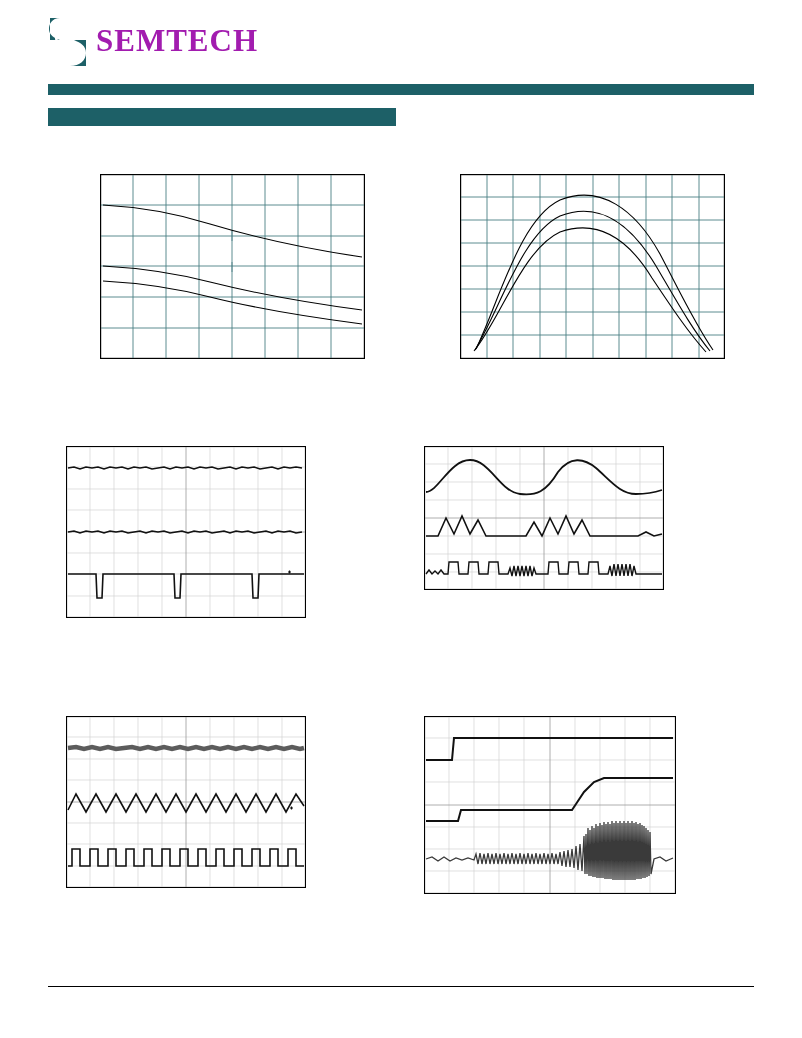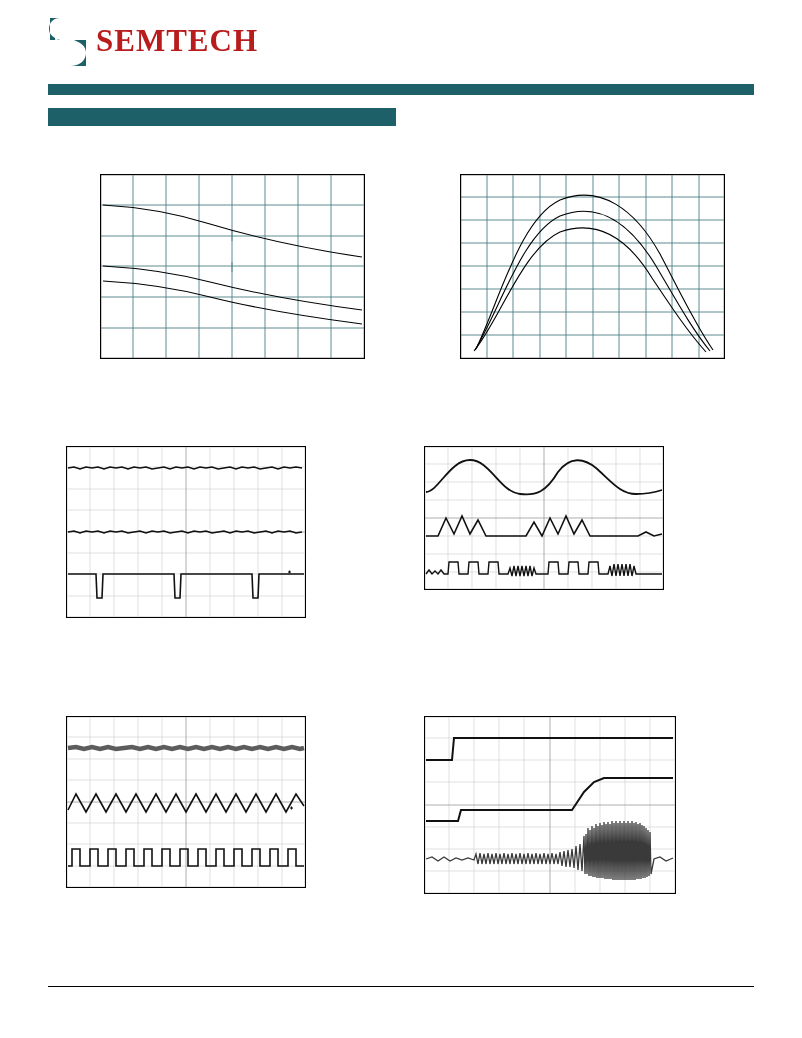--- a/index.html
+++ b/index.html
@@ -34,21 +34,21 @@
     height: 52px;
     position: relative;
     margin-right: 8px;
   }
   #logo-mark svg { display: block; }
   #logo-text {
     font-family: "Liberation Serif", serif;
     font-weight: bold;
     font-size: 31px;
     letter-spacing: 1px;
-    color: #b91c1c;
+    color: #a21caf;
     line-height: 1;
     padding-bottom: 4px;
   }
   #header-rule-top {
     position: absolute;
     left: 48px; top: 84px;
     width: 706px;
     height: 11px;
     background: #1d6067;
   }

